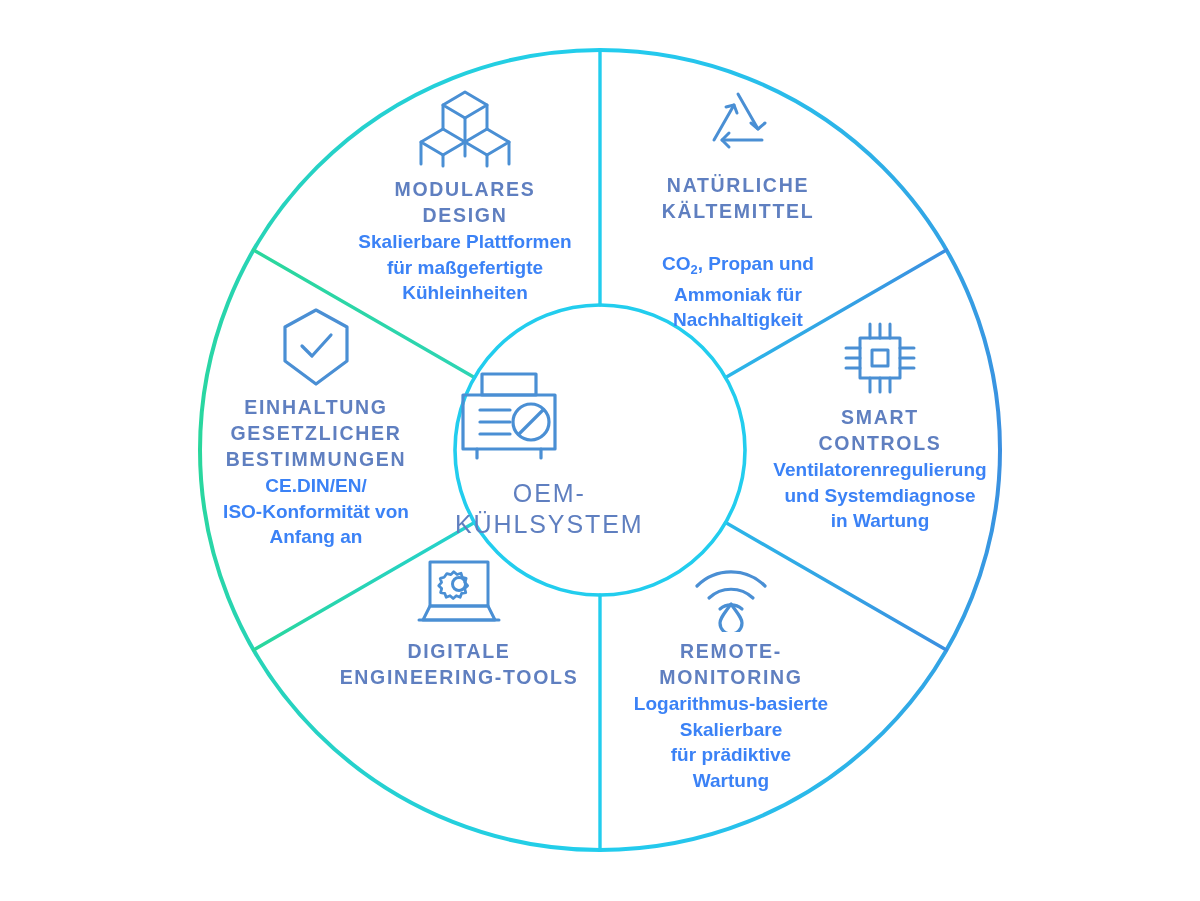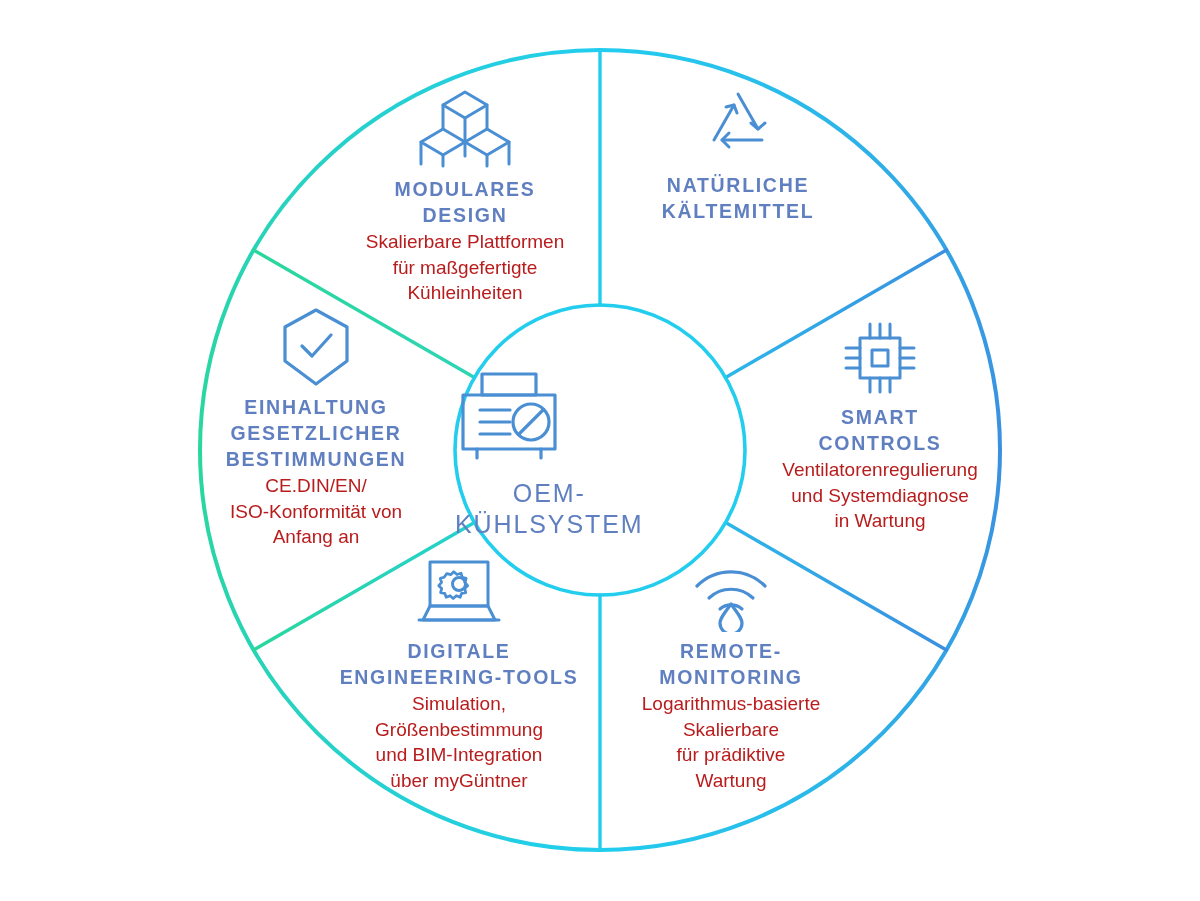--- a/index.html
+++ b/index.html
@@ -43,25 +43,25 @@
   .seg-title {
     color: #5f7fc0;
     font-size: 19.5px;
     line-height: 26px;
     letter-spacing: 1.7px;
     text-transform: uppercase;
     white-space: pre-line;
     font-weight: 700;
   }
   .seg-desc {
-    color: #b91c1c;
+    color: #3b82f6;
     font-size: 19px;
     line-height: 25.5px;
     white-space: pre-line;
-    font-weight: 400;
+    font-weight: 700;
     margin-top: 1px;
   }
   .seg-desc sub {
     font-size: 0.68em;
     vertical-align: -0.28em;
   }
   
   #hub {
     position: absolute;
     left: 455px;
@@ -209,20 +209,25 @@
         <path d="M42 6 L62 41"></path>
         <path d="M55 35 L62 41 L69 35"></path>
         <path d="M66 52 L26 52"></path>
         <path d="M33 45 L26 52 L33 59"></path>
         <path d="M18 52 L38 17"></path>
         <path d="M30 19 L38 17 L41 25"></path>
       </svg>
     </span>
     <div class="seg-title">NATÜRLICHE
 KÄLTEMITTEL</div>
+    <div class="seg-desc">
+      <span>CO</span><sub>2</sub><span>, Propan und
+Ammoniak für
+Nachhaltigkeit</span>
+    </div>
   </div>
 
   <div class="segment" id="seg-smart-controls">
     <span class="seg-icon">
       <svg width="80" height="80" viewBox="0 0 80 80" fill="none" stroke="#4a8fd4" stroke-width="3" stroke-linecap="round" stroke-linejoin="round">
         <rect x="20" y="20" width="40" height="40"></rect>
         <rect x="32" y="32" width="16" height="16"></rect>
         <line x1="30" y1="6" x2="30" y2="20"></line>
         <line x1="40" y1="6" x2="40" y2="20"></line>
         <line x1="50" y1="6" x2="50" y2="20"></line>
@@ -266,24 +271,20 @@
       <svg width="92" height="74" viewBox="0 0 92 74" fill="none" stroke="#4a8fd4" stroke-width="3" stroke-linecap="round" stroke-linejoin="round">
         <rect x="17" y="4" width="58" height="44"></rect>
         <path d="M10 62 L17 48 L75 48 L82 62 Z"></path>
         <line x1="6" y1="62" x2="86" y2="62"></line>
         <path d="M46 15 l4.4 1.2 3.1 -3.2 3.6 3.1 4.3 -1.5 1.3 4.4 4.3 1.3 -1.5 4.3 3.1 3.6 -3.2 3.1 1.2 4.4 -4.5 0.8 -1.6 4.3 -4.2 -1.7 -3.4 3 -3.4 -3 -4.2 1.7 -1.6 -4.3 -4.5 -0.8 1.2 -4.4 -3.2 -3.1 3.1 -3.6 -1.5 -4.3 4.3 -1.3 Z" transform="translate(-14,-1) scale(0.92) translate(6,3)"></path>
         <circle cx="46" cy="26" r="6.5"></circle>
       </svg>
     </span>
     <div class="seg-title">DIGITALE
 ENGINEERING-TOOLS</div>
-    <div class="seg-desc">Simulation,
-Größenbestimmung
-und BIM-Integration
-über myGüntner</div>
   </div>
 
   <div class="segment" id="seg-einhaltung">
     <span class="seg-icon">
       <svg width="74" height="82" viewBox="0 0 74 82" fill="none" stroke="#4a8fd4" stroke-width="3.2" stroke-linecap="round" stroke-linejoin="round">
         <path d="M37 4 L68 21 L68 55 L37 78 L6 55 L6 21 Z"></path>
         <path d="M23 40 L33 50 L52 29"></path>
       </svg>
     </span>
     <div class="seg-title">EINHALTUNG

